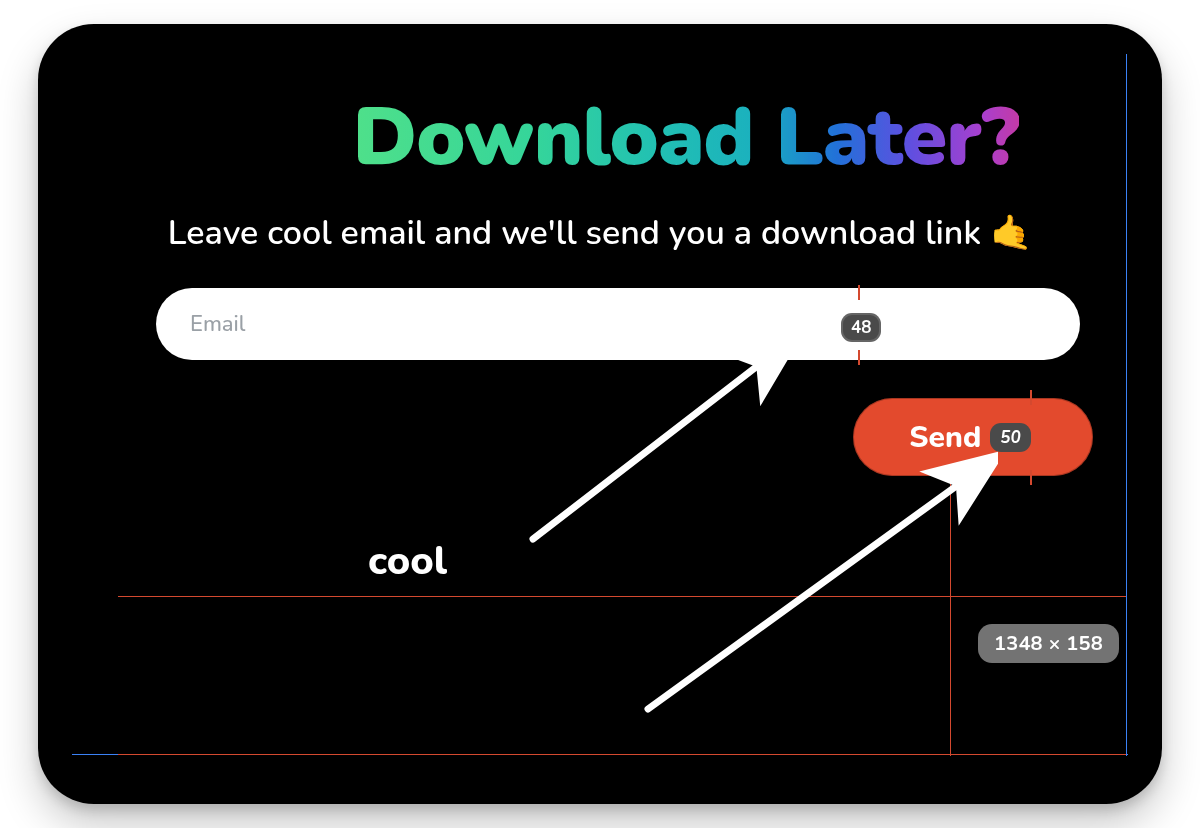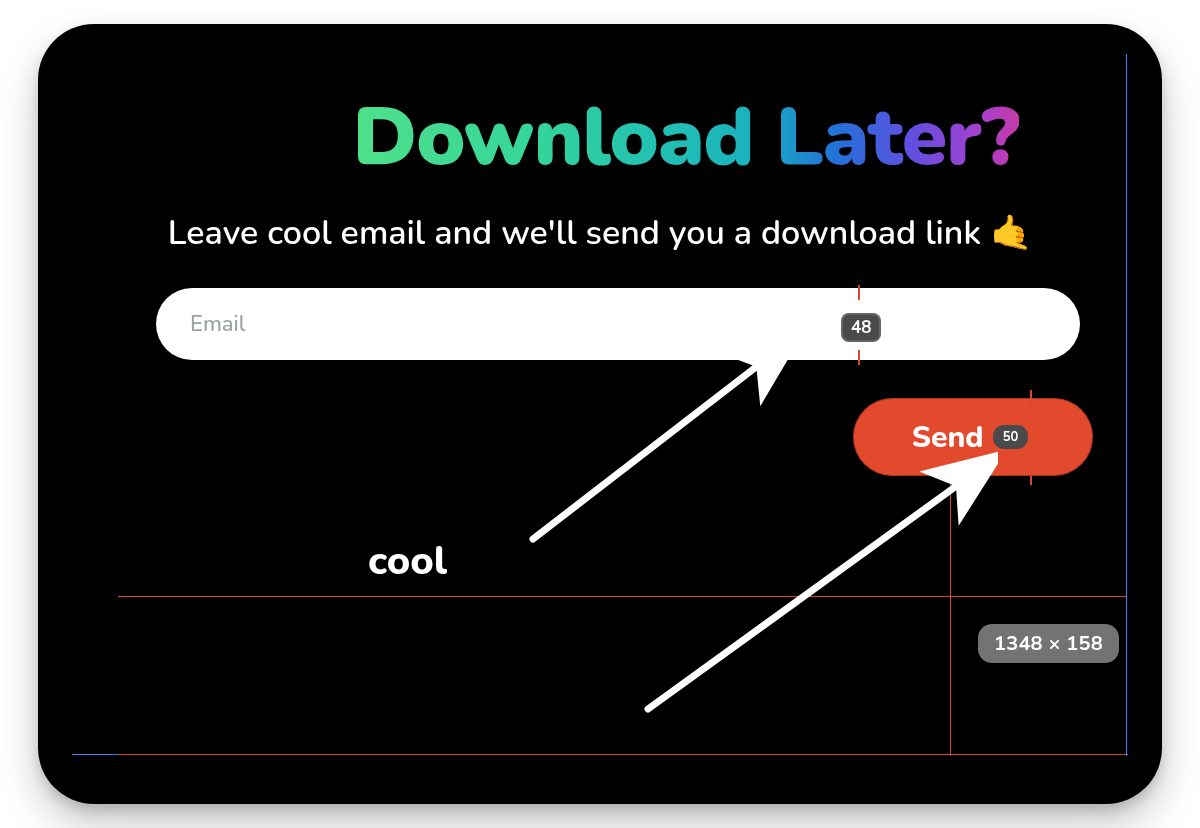--- a/index.html
+++ b/index.html
@@ -87,21 +87,21 @@
   .size-badge{
     position:absolute;
     background:#4a4a4a;
     color:#fff;
     font-size:17px;
     font-weight:700;
     padding:3px 10px;
     border-radius:11px;
     box-shadow:0 0 0 2px rgba(255,255,255,.15) inset;
   }
-  .badge-input{ left:803px; top:289px;border-radius:8px; }
+  .badge-input{ left:803px; top:289px; }
 
   
   .tick-v{
     position:absolute;
     width:2px;
     height:15px;
     background:#d4492f;
   }
   .tick-top{ left:820px; top:261px; }
   .tick-bot{ left:820px; top:326px; }
@@ -125,24 +125,25 @@
     align-items:center;
     justify-content:center;
     gap:9px;
     cursor:pointer;
     padding-right:12px;
     box-sizing:border-box;
   }
   .send-btn .pill{
     background:#4a4a4a;
     color:#fff;
-    font-size:13px;
+    font-size:17px;
     font-weight:700;
     padding:3px 10px;
     border-radius:11px;
+    font-style:italic;
   }
   .btn-tick-top{ left:992px; top:366px; }
   .btn-tick-bot{ left:992px; top:446px; }
 
   
   .annot-text{
     position:absolute;
     left:330px;
     top:510px;
     color:#fff;

